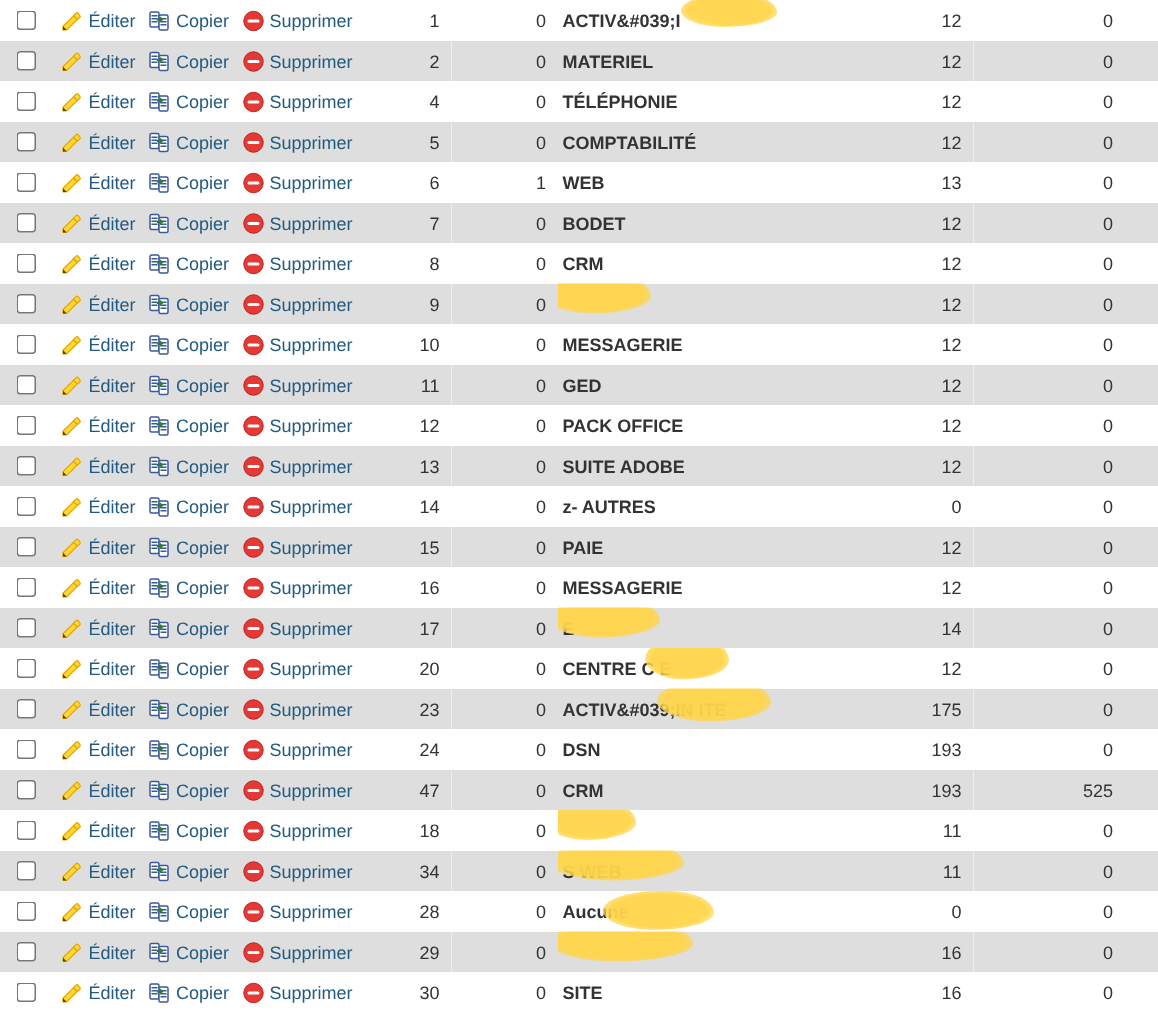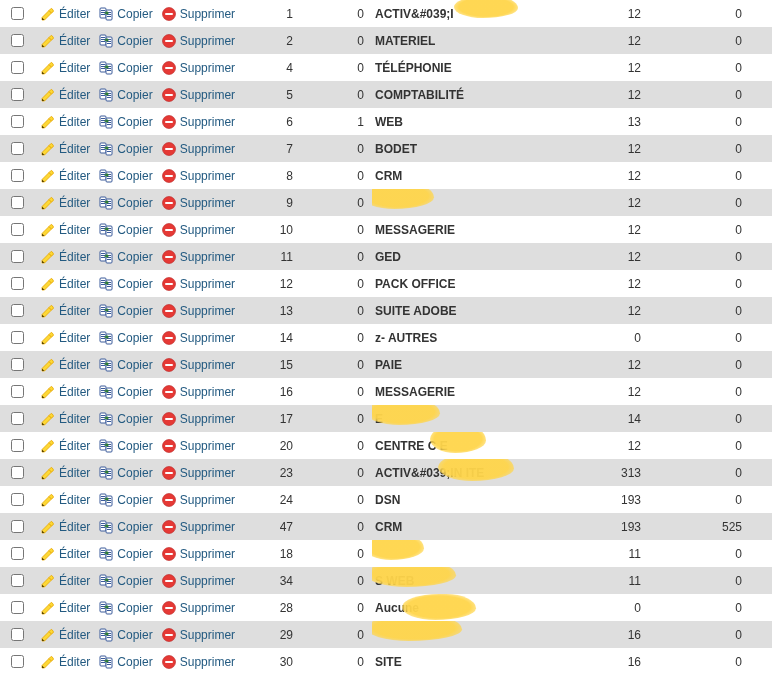--- a/index.html
+++ b/index.html
@@ -808,21 +808,21 @@
                   <circle cx="8" cy="8" r="6.5" fill="#E53935" stroke="#B71C1C" stroke-width="0.6"></circle>
                   <rect x="4" y="7" width="8" height="2" rx="1" fill="#fff"></rect>
                 </svg></span>
               <span>Supprimer</span>
             </a>
   </div>
         </td>
         <td class="col-id">23</td>
         <td class="col-n1">0</td>
         <td class="col-name"><span class="cell-text">ACTIV&amp;#039;IN   ITE</span><div class="redact" style="left: 66px; top: -6px; width: 76px; height: 28px;"></div></td>
-        <td class="col-n2">313</td>
+        <td class="col-n2">175</td>
         <td class="col-n3">0</td>
         <td class="col-n4">0</td>
       </tr>
       <tr class="odd">
         <td class="col-check"><input type="checkbox" style=""></td>
         <td class="col-actions">
           <div class="actions">
     <a class="action-link">
               <span class="icon"><svg class="icon" viewBox="0 0 16 16">
                   <path d="M2 11.5 L9 4.5 L11.5 7 L4.5 14 L2 14 Z" fill="#FDD835" stroke="#E6A500" stroke-width="0.8"></path>

